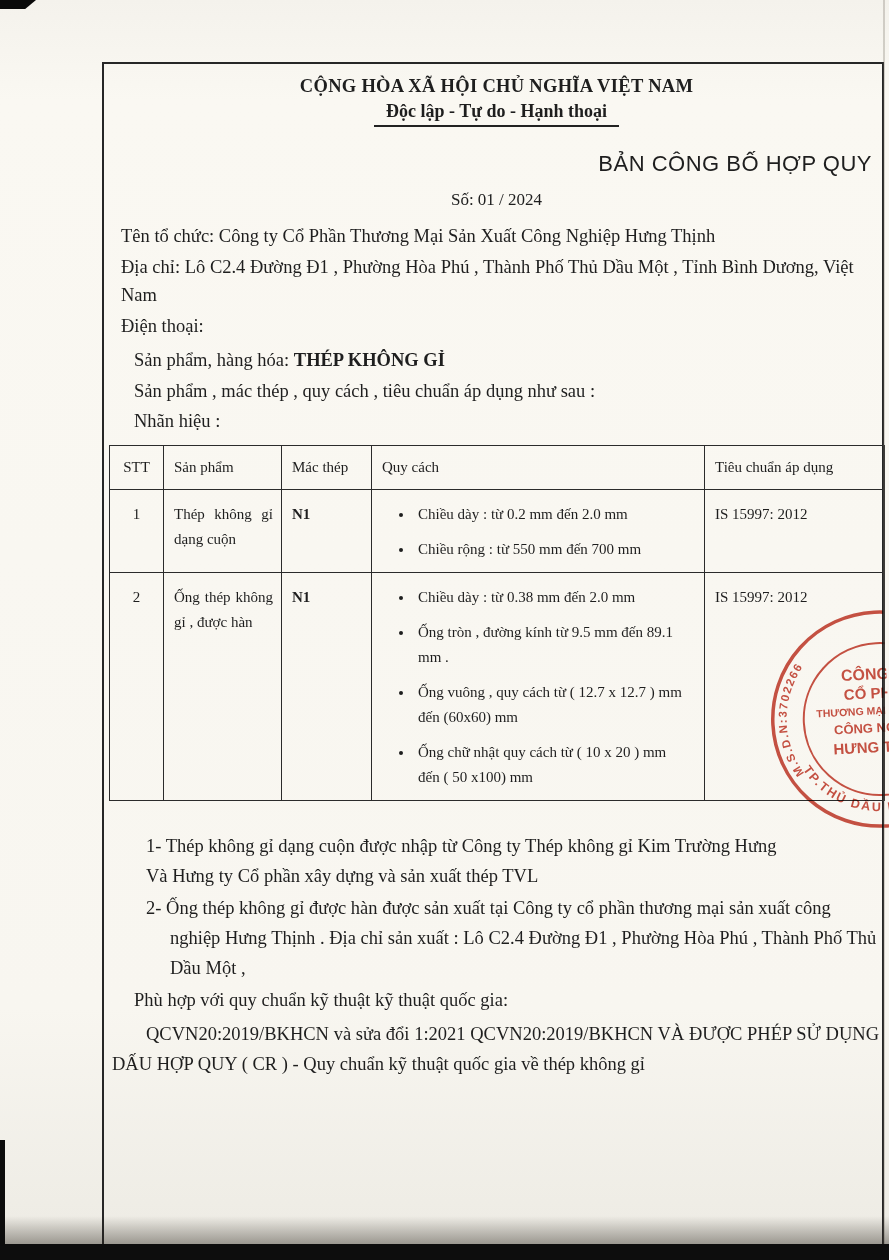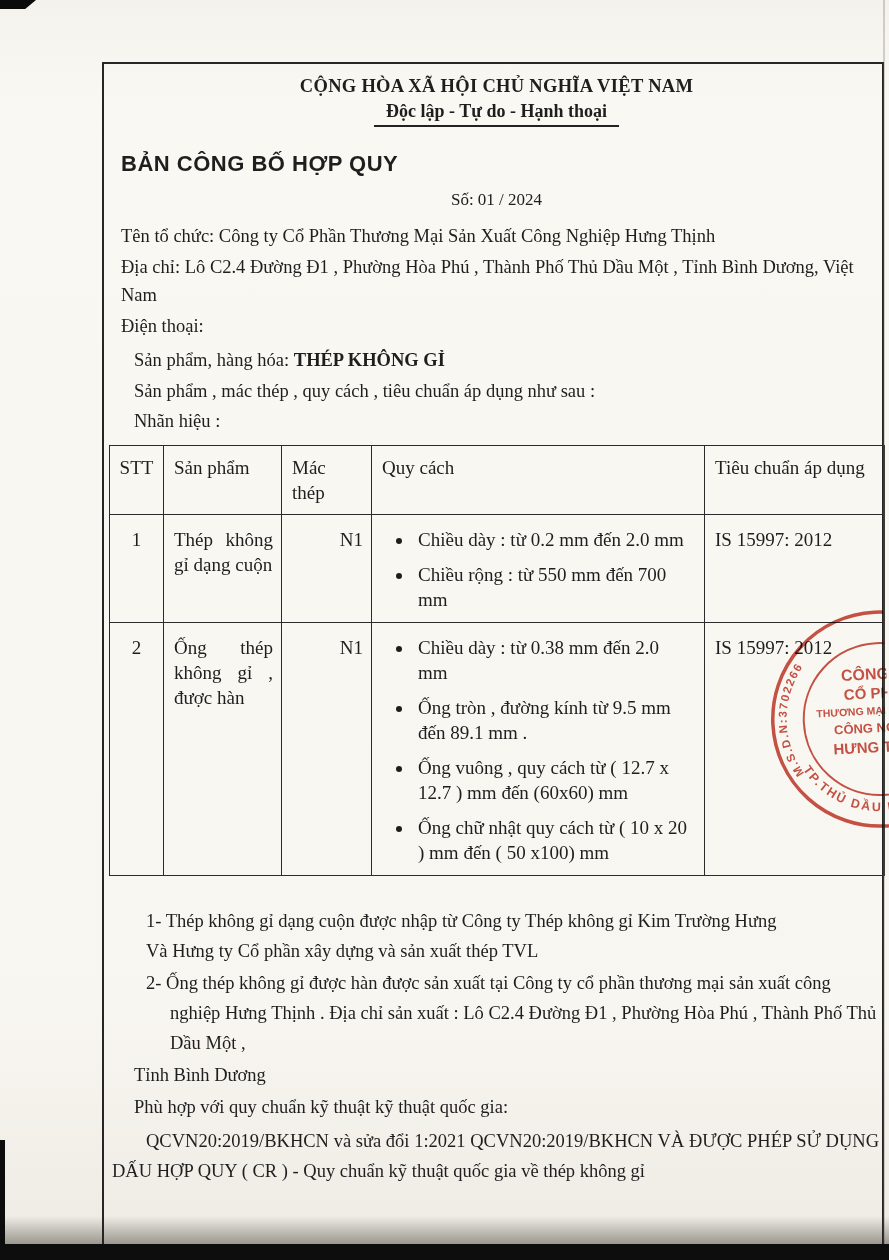--- a/index.html
+++ b/index.html
@@ -17,44 +17,44 @@
   .frame {
     position: absolute; left: 56px; top: 62px; width: 782px; height: 1188px;
     border: 2px solid #262626; border-bottom: none;
     padding: 12px 10px 0 17px;
     margin-left: 46px;
   }
   .nh1 { text-align: center; font-weight: bold; font-size: 18.5px; letter-spacing: .3px; }
   .nh2 { text-align: center; font-weight: bold; font-size: 18px; margin-top: 4px; }
   .nh2 .ul { display: inline-block; border-bottom: 2px solid #222; padding: 0 12px 3px; }
   .doc-title {
-    text-align: left; font-family: "Liberation Sans", "DejaVu Sans", sans-serif;
-    font-weight: bold; font-size: 22px; letter-spacing: .5px; margin-top: 24px;
+    text-align: right; font-family: "Liberation Sans", "DejaVu Sans", sans-serif;
+    font-weight: normal; font-size: 22px; letter-spacing: .5px; margin-top: 24px;
   }
   .doc-number { text-align: center; font-size: 17px; margin-top: 13px; }
   .para { font-size: 18.5px; line-height: 28.5px; margin: 2px 4px 2px 0; }
   .first-para { margin-top: 12px; }
   .indent1 { margin-left: 13px; }
   .gap-top { margin-top: 6px; }
 
   
   .spec-table {
     table-layout: fixed; border-collapse: collapse;
     width: 775px; margin-left: -12px; margin-top: 9px;
-    font-size: 19px;
+    font-size: 15px;
   }
   .spec-table th, .spec-table td {
     border: 1.5px solid #2b2b2b; vertical-align: top;
     font-weight: normal; line-height: 25px;
   }
   .spec-table th { padding: 9px 8px 9px 10px; text-align: left; }
   .spec-table td { padding: 12px 8px 10px 10px; }
   th.c-stt, td.c-stt { text-align: center; padding-left: 4px; padding-right: 4px; }
   td.c-prod { text-align: justify; }
-  td.c-grade { text-align: right; }
+  td.c-grade { text-align: left; font-weight: bold; }
   td.c-spec { padding-right: 14px; }
   .spec-table ul { margin: 0; padding: 0 0 0 32px; list-style: disc; }
   .spec-table li { padding-left: 4px; margin-bottom: 10px; }
   .spec-table li:last-child { margin-bottom: 0; }
 
   
   .notes { margin-top: 30px; font-size: 18.5px; line-height: 30px; }
   .note1 { margin-left: 25px; margin-right: -7px; }
   .note1-cont { margin-left: 25px; }
   .note2 { margin-left: 25px; margin-right: -7px; padding-left: 24px; text-indent: -24px; margin-top: 2px; }
@@ -143,21 +143,20 @@
           </td>
           <td class="c-std">IS 15997: 2012</td>
         </tr>
       </tbody>
     </table>
 
     <div class="notes">
       <div class="note1"><span>1-</span> <span>Thép không gỉ dạng cuộn được nhập từ Công ty Thép không gỉ Kim Trường Hưng</span></div>
       <div class="note1-cont">Và Hưng ty Cổ phần xây dựng và sản xuất thép TVL</div>
       <div class="note2"><span>2-</span> <span>Ống thép không gỉ được hàn được sản xuất tại Công ty cổ phần thương mại sản xuất công nghiệp Hưng Thịnh . Địa chỉ sản xuất : Lô C2.4 Đường Đ1 , Phường Hòa Phú , Thành Phố Thủ Dầu Một ,</span></div>
-      <div class="province">Tỉnh Bình Dương</div>
       <div class="conform">Phù hợp với quy chuẩn kỹ thuật kỹ thuật quốc gia:</div>
       <div class="regulation">QCVN20:2019/BKHCN và sửa đổi 1:2021 QCVN20:2019/BKHCN VÀ ĐƯỢC PHÉP SỬ DỤNG DẤU HỢP QUY ( CR ) - Quy chuẩn kỹ thuật quốc gia về thép không gỉ</div>
     </div>
 
   </div>
 
   <svg class="stamp" width="130" height="250" viewBox="0 0 130 250">
     <defs>
       <path id="arcA" d="M 44.8 175.4 A 93 93 0 0 1 101.7 31.0"></path>
       <path id="arcB" d="M 37.6 160.9 A 92 92 0 0 0 204.4 160.9"></path>

